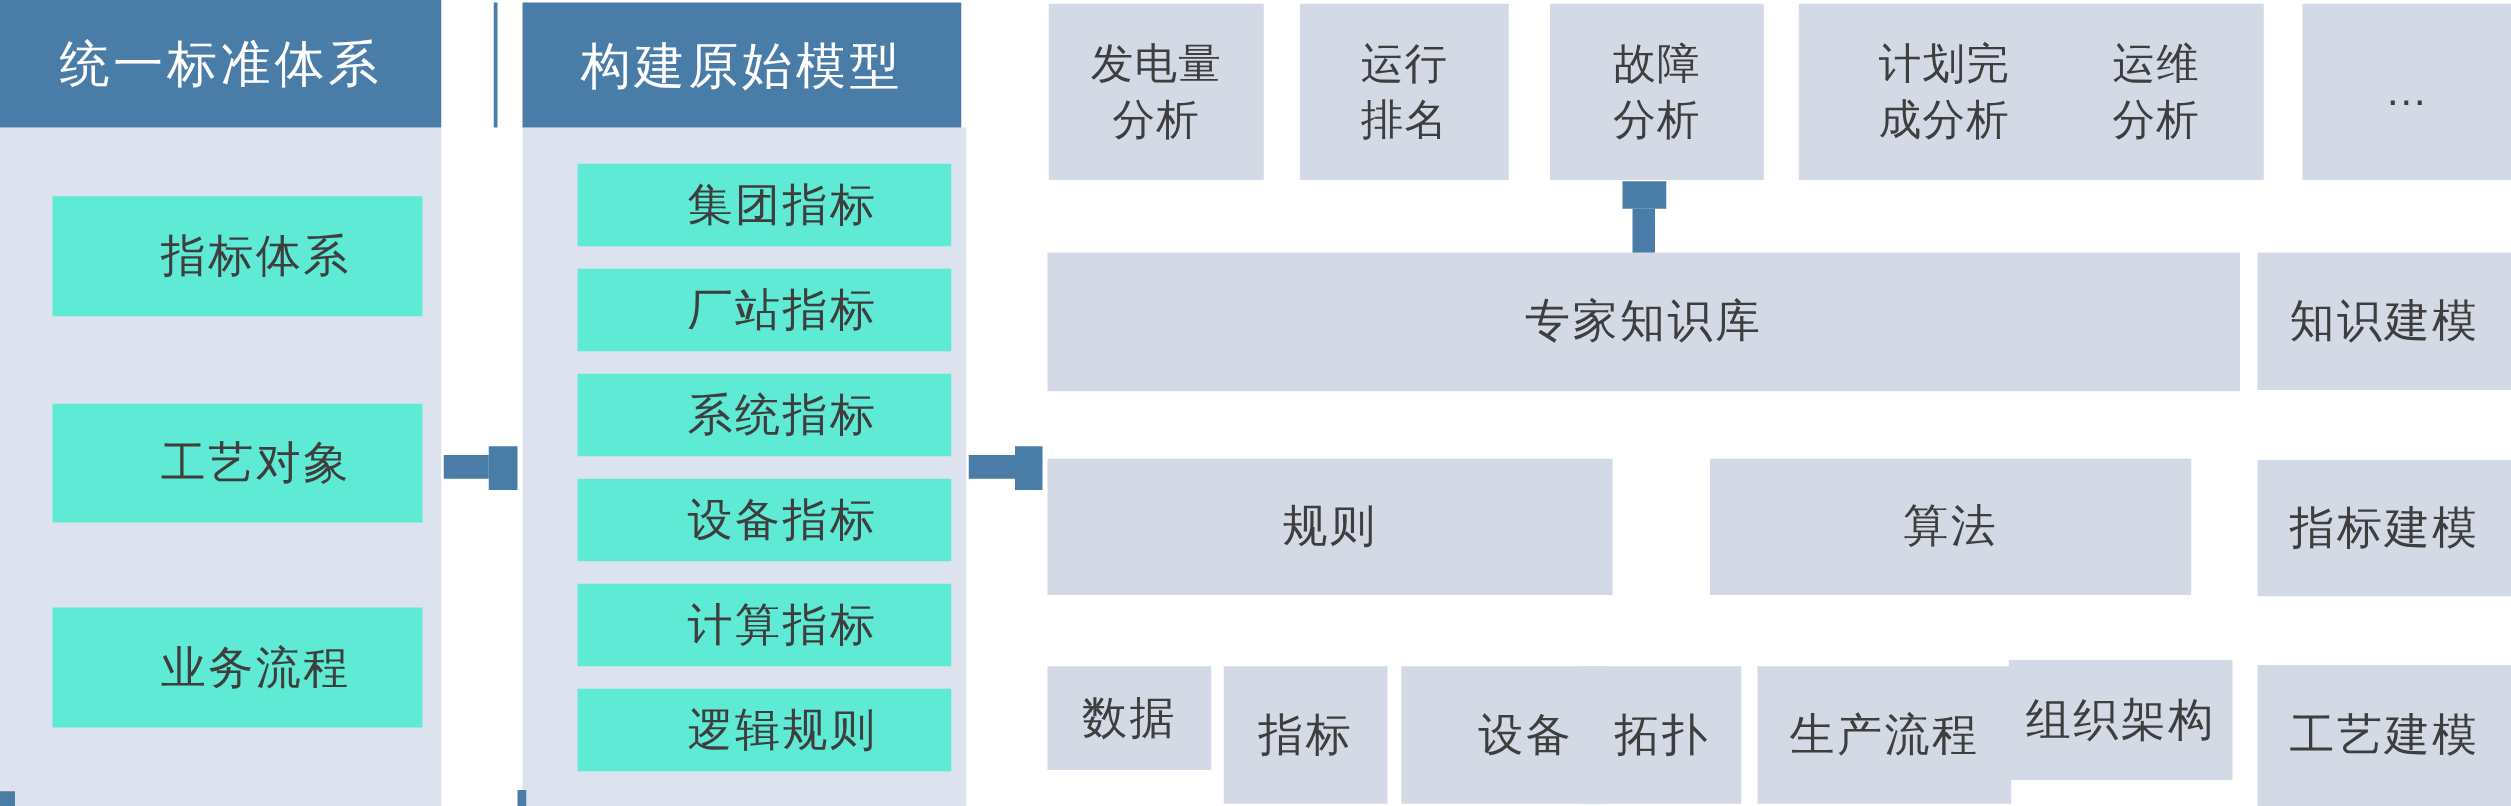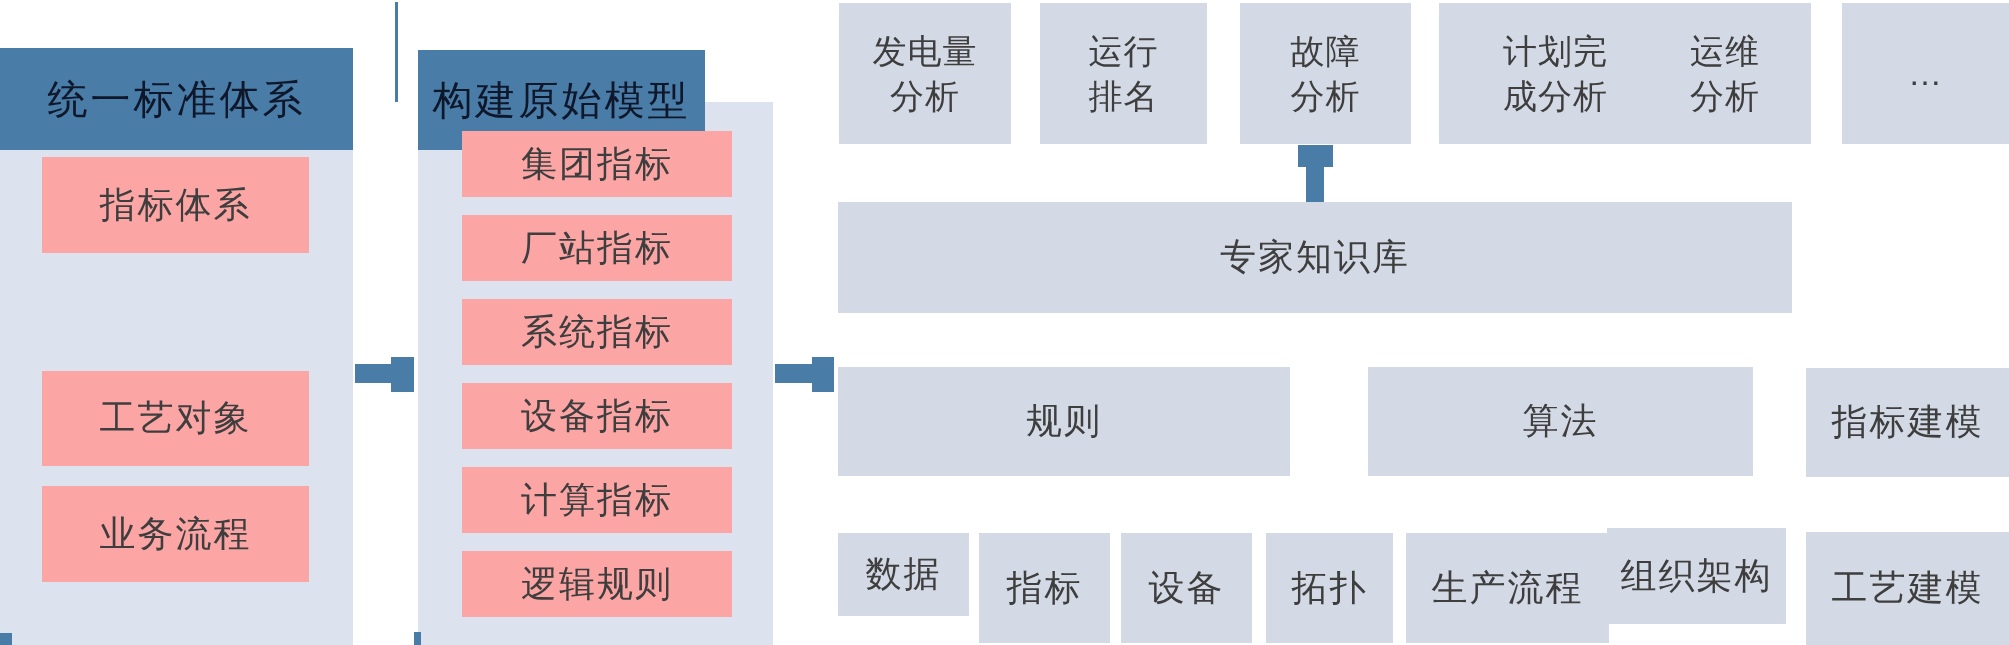--- a/index.html
+++ b/index.html
@@ -7,34 +7,34 @@
     position:relative;
     width:2009px;height:645px;
     background:#ffffff;
     font-family:"Liberation Sans","DejaVu Sans",sans-serif;
     overflow:hidden;
   }
   
   .col-header{
     position:absolute;
     background:#4A7CA8;
-    color:#0f172a;
+    color:#ffffff;
     display:flex;align-items:center;justify-content:center;
-    font-size:40px;letter-spacing:3px;margin-top:48px;
+    font-size:40px;letter-spacing:3px;
   }
   .col-body{
     position:absolute;
     background:#DCE3EE;
   }
   .col-box{
     position:absolute;
-    background:#fca5a5;
+    background:#5eead4;
     color:#3E3E3E;
     display:flex;align-items:center;justify-content:center;
-    font-size:36px;letter-spacing:2px;
+    font-size:36px;letter-spacing:2px;padding-left:29px;
   }
   
   .panel-box{
     position:absolute;
     background:#D4DAE5;
     color:#3E3E3E;
     display:flex;align-items:center;justify-content:center;
     font-size:36px;letter-spacing:2px;
     text-align:center;
     white-space:pre-line;
@@ -45,32 +45,32 @@
   .fragment{position:absolute;background:#4A7CA8;}
 </style>
 </head>
 <body>
 
 <div class="canvas">
 
   <div class="col-body" style="left:0;top:102px;width:353px;height:543px;"></div>
   <div class="col-header" style="left:0;top:0;width:353px;height:102px;">统一标准体系</div>
   <div class="col-box" style="left:42px;top:157px;width:267px;height:96px;">指标体系</div>
-  <div class="col-box" style="left:42px;top:323px;width:267px;height:95px;margin-top:48px;">工艺对象</div>
+  <div class="col-box" style="left:42px;top:323px;width:267px;height:95px;">工艺对象</div>
   <div class="col-box" style="left:42px;top:486px;width:267px;height:96px;">业务流程</div>
 
   <div>
     <div class="arrow-part" style="left:355px;top:364px;width:36px;height:19px;"></div>
     <div class="arrow-part" style="left:391px;top:357px;width:23px;height:35px;"></div>
   </div>
 
   <div class="fragment" style="left:395px;top:2px;width:3px;height:100px;"></div>
 
   <div class="col-body" style="left:418px;top:102px;width:355px;height:543px;"></div>
-  <div class="col-header" style="left:418px;top:2px;width:287px;height:100px;">构建原始模型</div>
+  <div class="col-header" style="left:418px;top:2px;width:351px;height:100px;">构建原始模型</div>
   <div class="col-box" style="left:462px;top:131px;width:270px;height:66px;">集团指标</div>
   <div class="col-box" style="left:462px;top:215px;width:270px;height:66px;">厂站指标</div>
   <div class="col-box" style="left:462px;top:299px;width:270px;height:66px;">系统指标</div>
   <div class="col-box" style="left:462px;top:383px;width:270px;height:66px;">设备指标</div>
   <div class="col-box" style="left:462px;top:467px;width:270px;height:66px;">计算指标</div>
   <div class="col-box" style="left:462px;top:551px;width:270px;height:66px;">逻辑规则</div>
 
   <div>
     <div class="arrow-part" style="left:775px;top:364px;width:37px;height:19px;"></div>
     <div class="arrow-part" style="left:812px;top:357px;width:22px;height:35px;"></div>
@@ -87,28 +87,29 @@
   <div class="panel-box two-line" style="left:1639px;top:3px;width:172px;height:141px;">运维
 分析</div>
   <div class="panel-box two-line" style="left:1842px;top:3px;width:167px;height:141px;">…</div>
 
   <div>
     <div class="arrow-part" style="left:1298px;top:145px;width:35px;height:22px;"></div>
     <div class="arrow-part" style="left:1306px;top:167px;width:18px;height:37px;"></div>
   </div>
 
   <div class="panel-box" style="left:838px;top:202px;width:954px;height:111px;">专家知识库</div>
+  <div class="panel-box" style="left:1806px;top:202px;width:203px;height:110px;">知识建模</div>
 
   <div class="panel-box" style="left:838px;top:367px;width:452px;height:109px;">规则</div>
   <div class="panel-box" style="left:1368px;top:367px;width:385px;height:109px;font-family:Liberation Serif, serif;">算法</div>
   <div class="panel-box" style="left:1806px;top:368px;width:203px;height:109px;">指标建模</div>
 
   <div class="panel-box" style="left:838px;top:533px;width:131px;height:83px;">数据</div>
   <div class="panel-box" style="left:979px;top:533px;width:131px;height:110px;">指标</div>
-  <div class="panel-box" style="left:1121px;top:533px;width:131px;height:110px;">设备</div>
+  <div class="panel-box" style="left:1121px;top:533px;width:131px;height:110px;padding-left:34px;">设备</div>
   <div class="panel-box" style="left:1266px;top:533px;width:127px;height:110px;">拓扑</div>
   <div class="panel-box" style="left:1406px;top:533px;width:203px;height:110px;">生产流程</div>
   <div class="panel-box" style="left:1607px;top:528px;width:179px;height:96px;">组织架构</div>
   <div class="panel-box" style="left:1806px;top:532px;width:203px;height:113px;">工艺建模</div>
 
   <div class="fragment" style="left:0;top:633px;width:12px;height:12px;"></div>
   <div class="fragment" style="left:414px;top:632px;width:7px;height:13px;"></div>
 
 </div>
 

